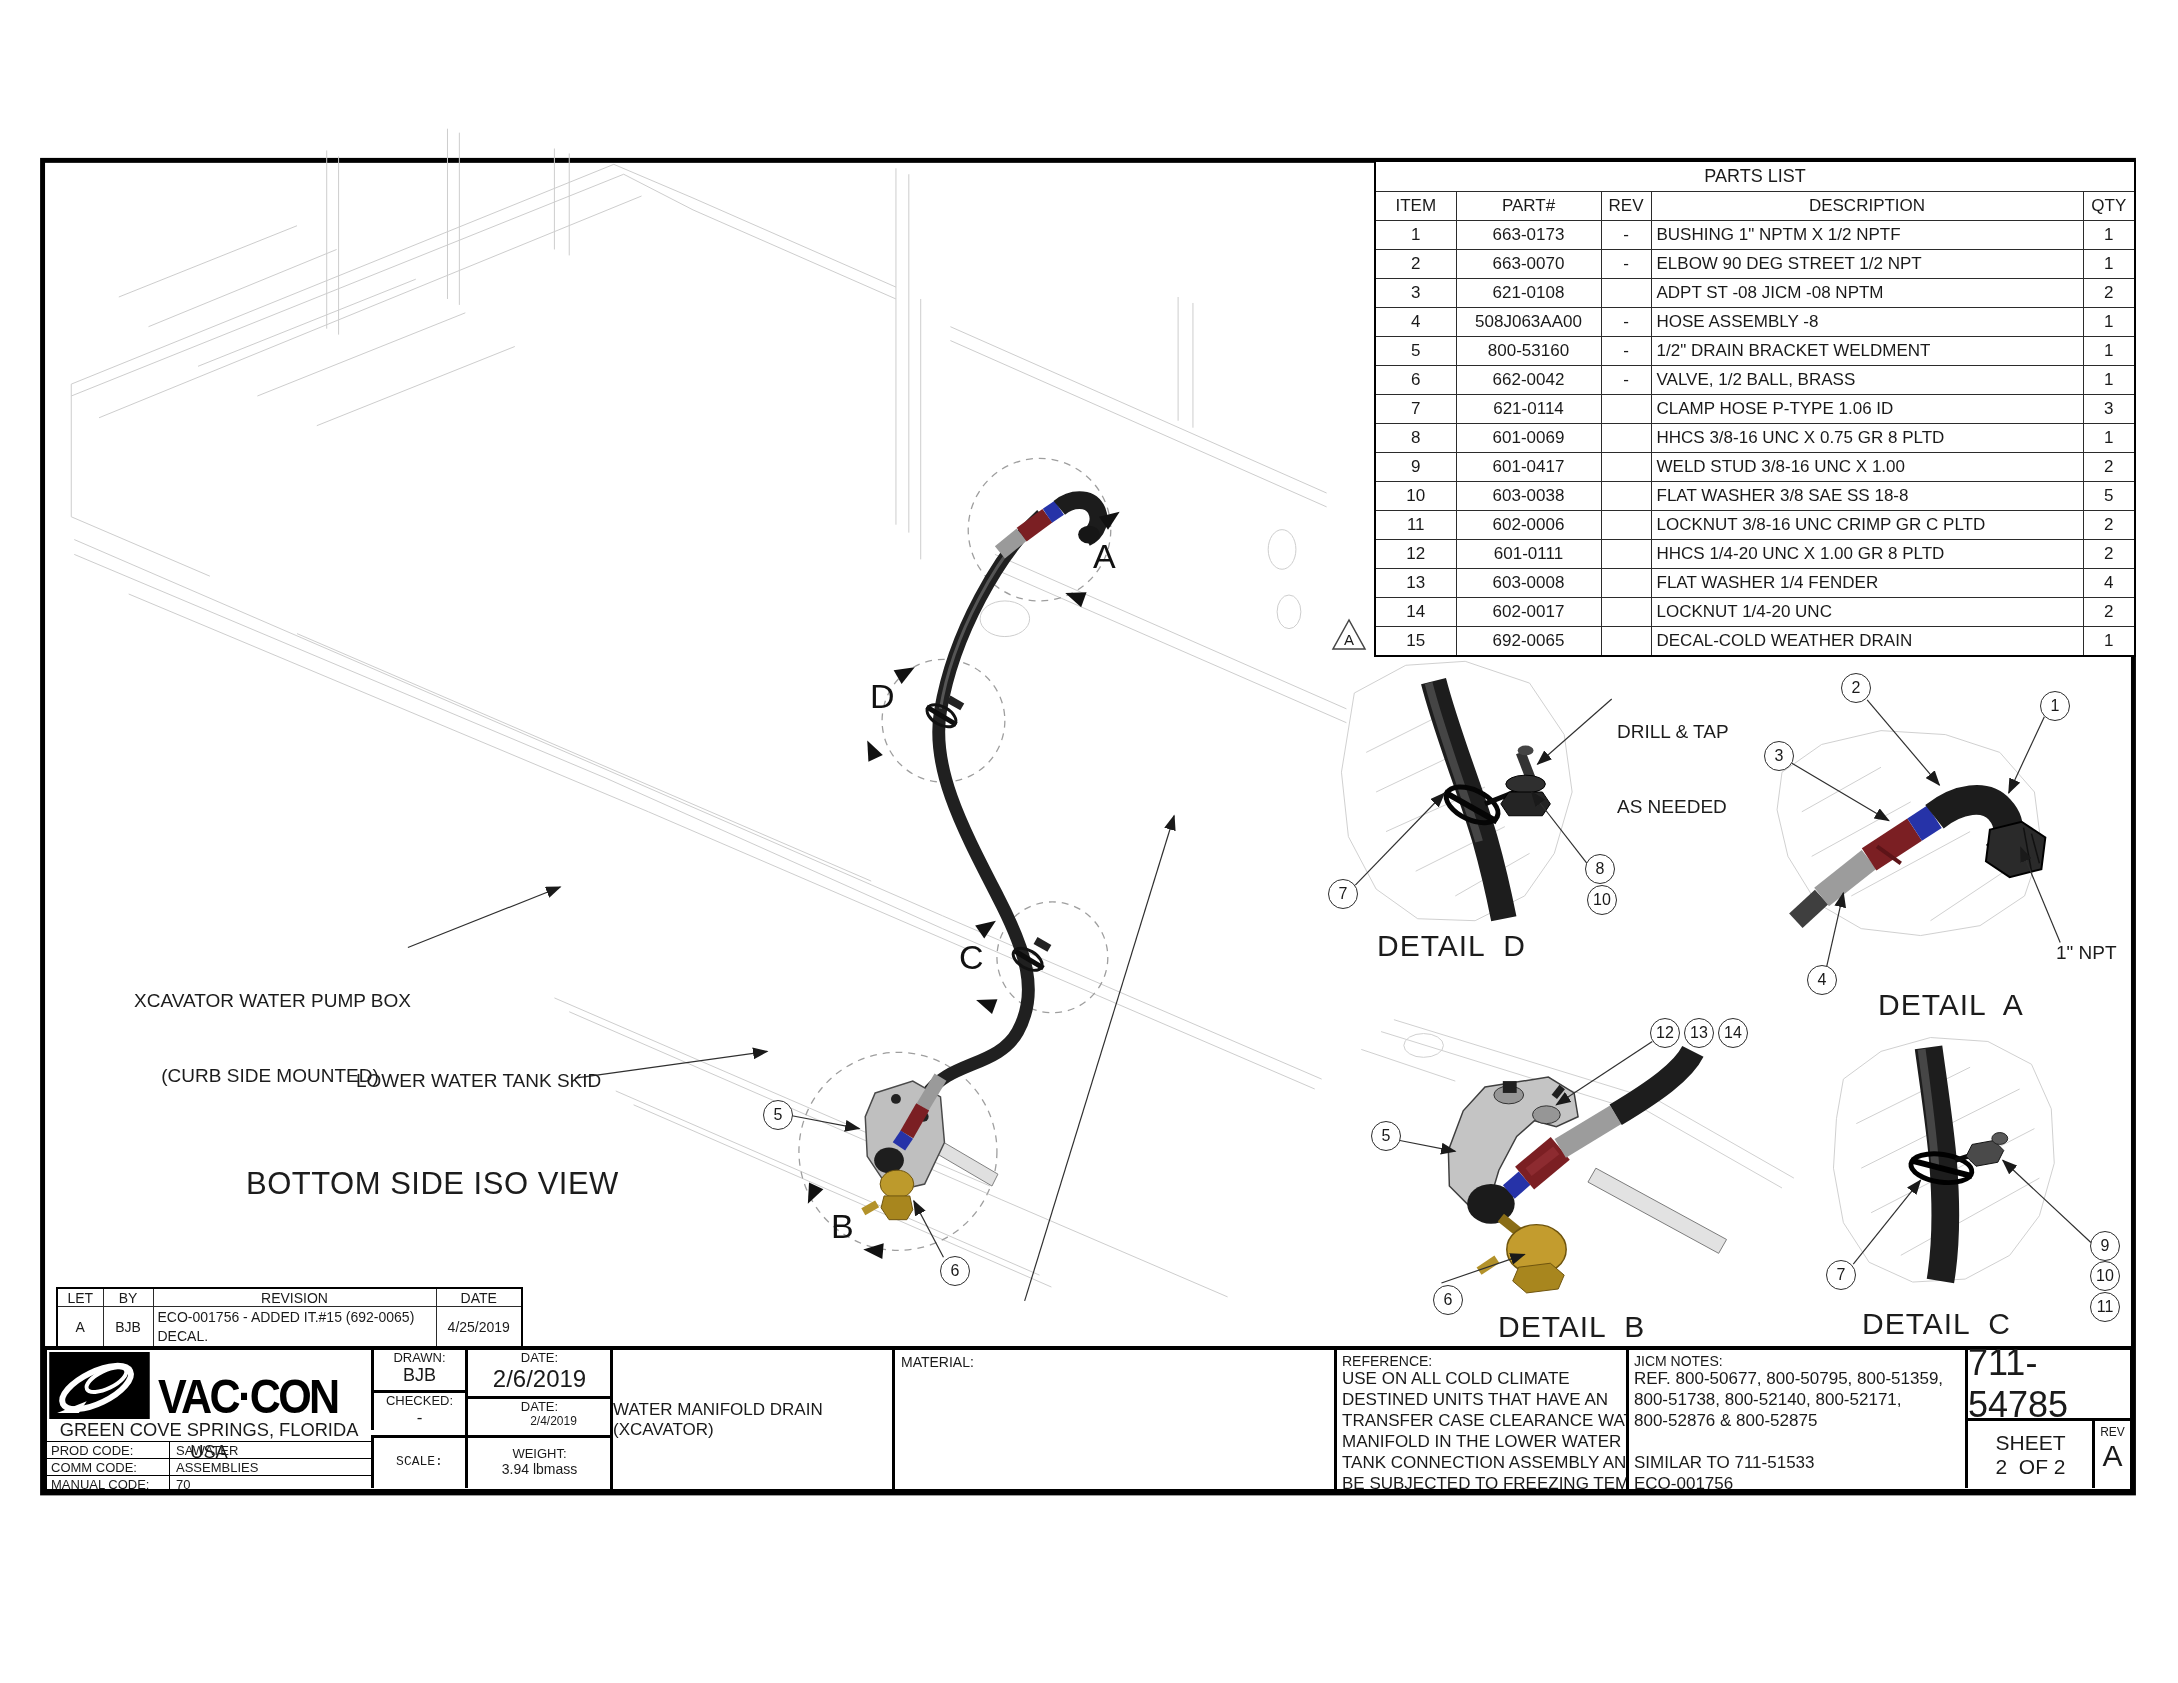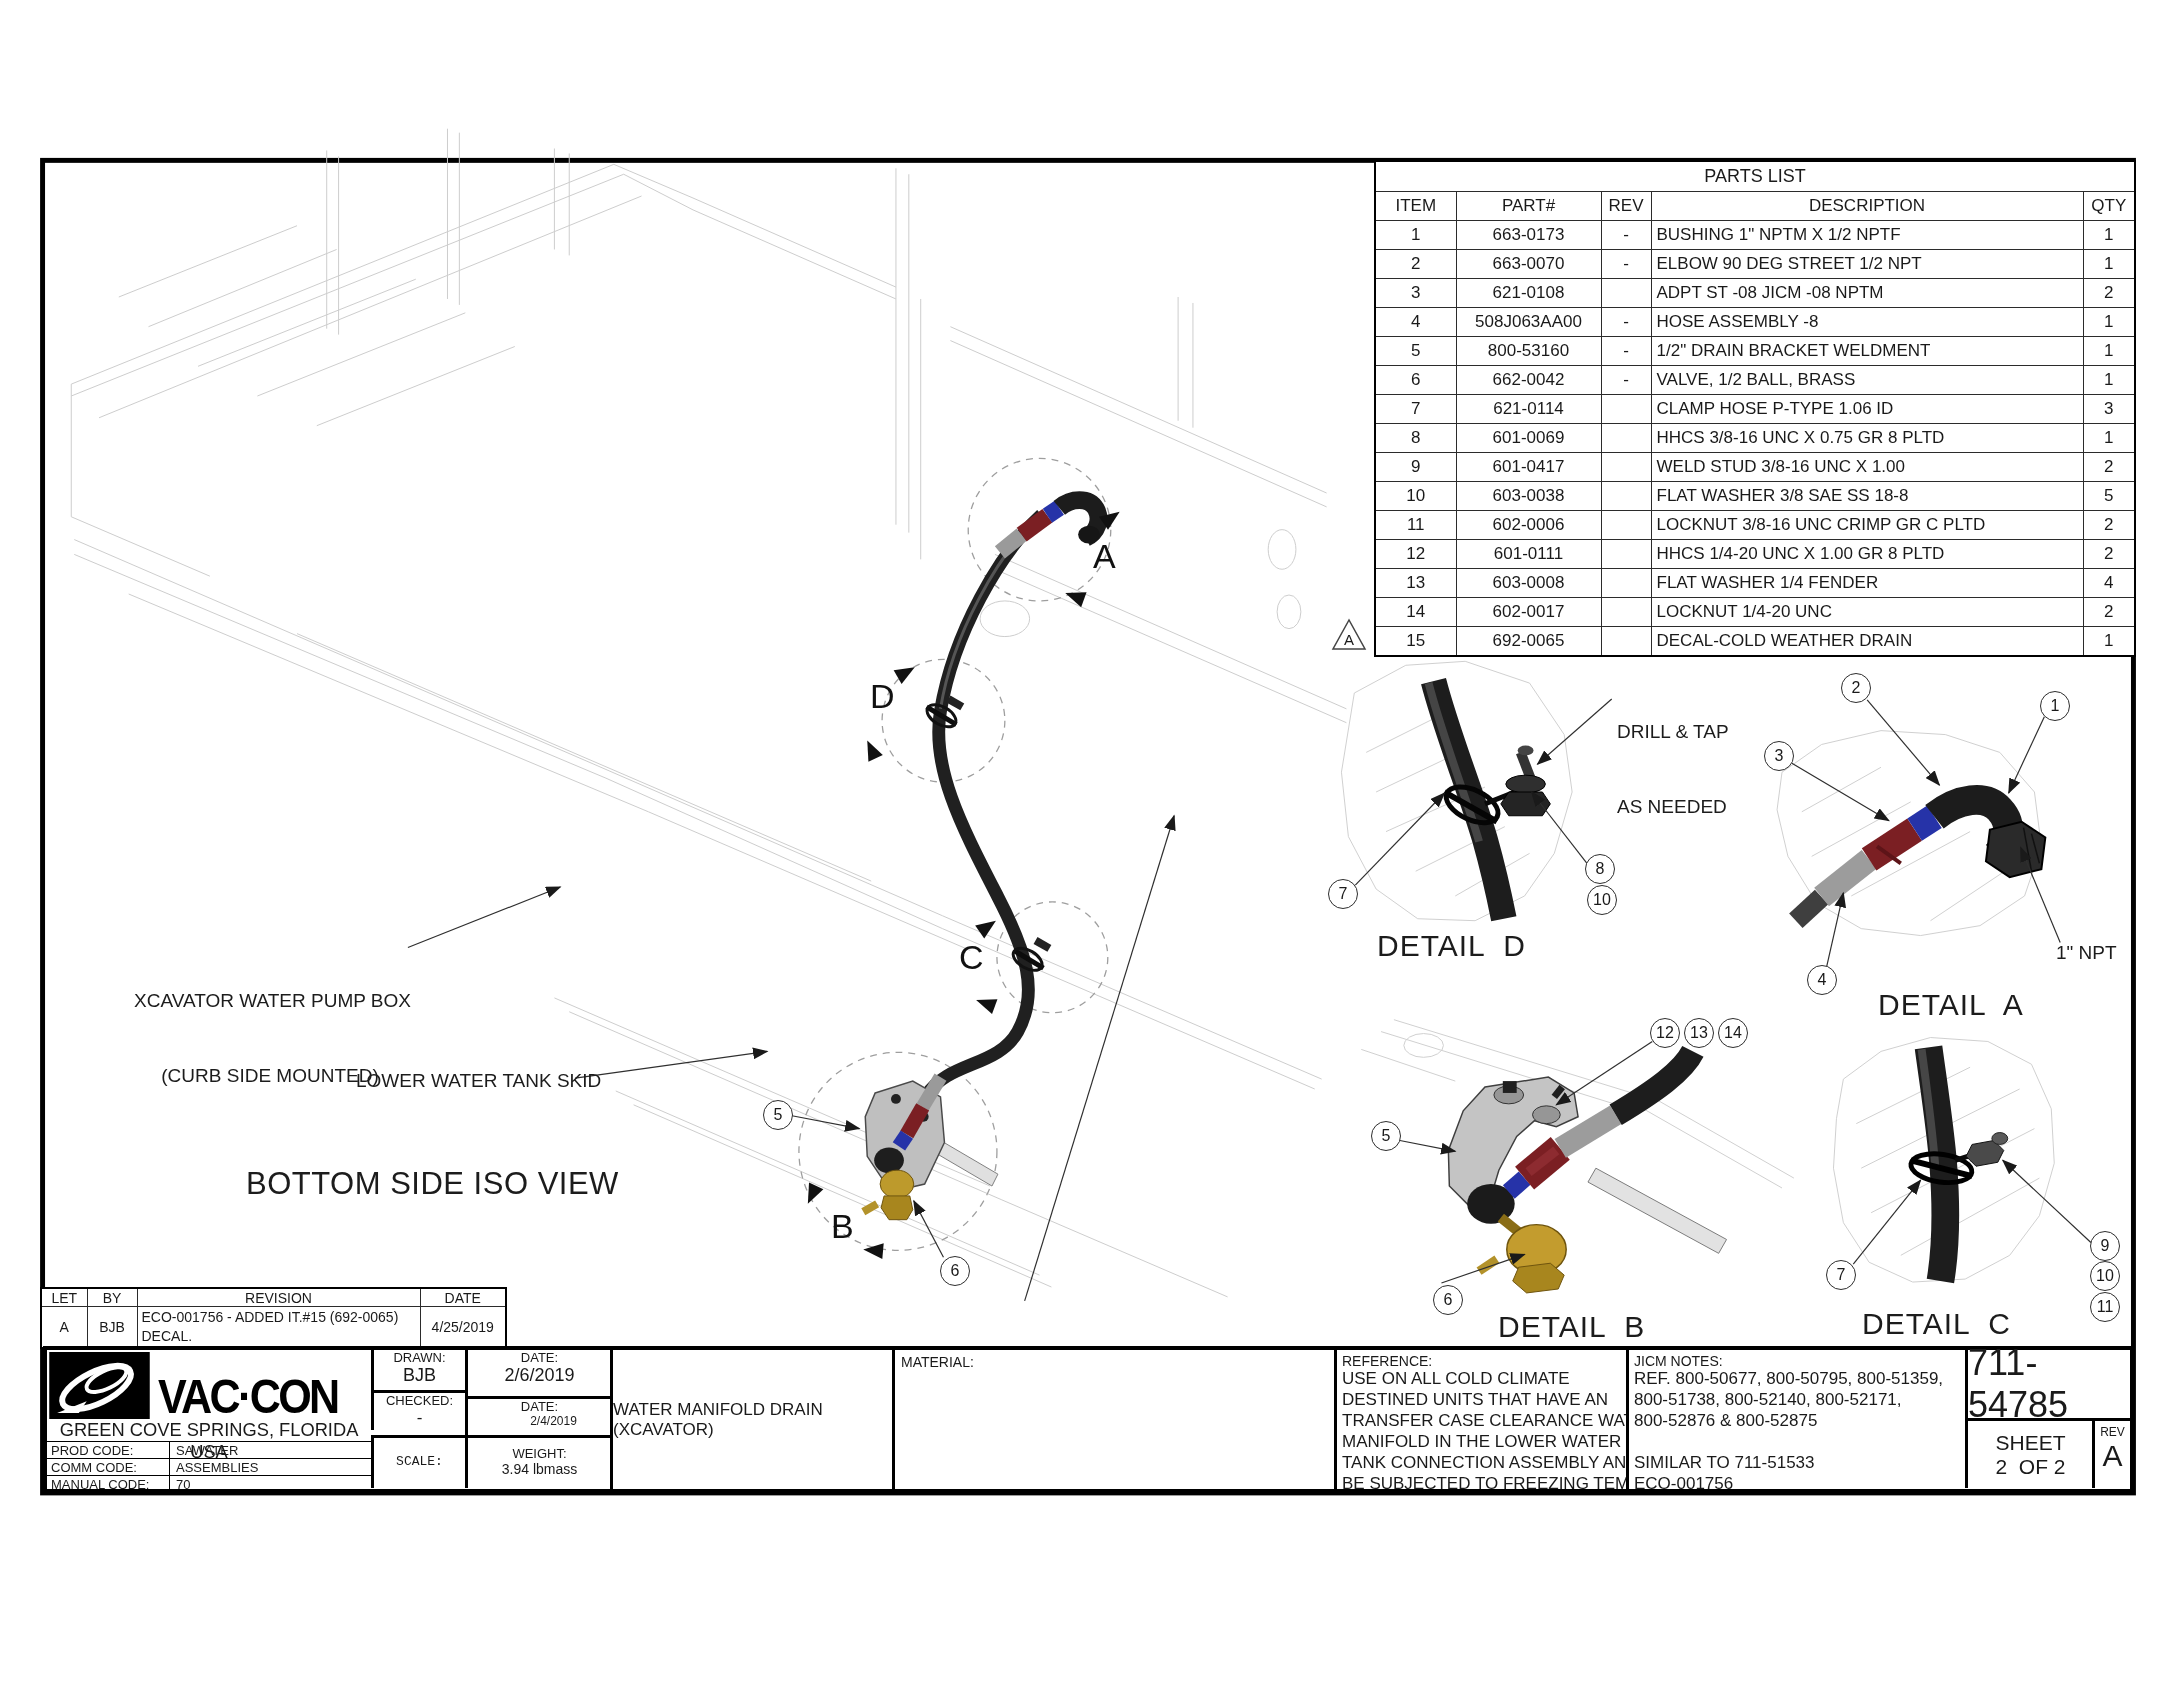--- a/index.html
+++ b/index.html
@@ -20,21 +20,21 @@
 
   
   table.parts{position:absolute;left:1374px;top:160px;width:759px;border-collapse:collapse;
               table-layout:fixed;background:#fff;border:2px solid #000;font-size:17px;}
   table.parts td{border:1px solid #2b2b2b;height:28px;padding:0 5px;overflow:hidden;white-space:nowrap;}
   table.parts td.tt{font-size:18px;height:29px;}
   .ctr{text-align:center;}
   .lft{text-align:left;}
 
   
-  table.revs{position:absolute;left:40px;top:1287px;width:465px;border-collapse:collapse;
+  table.revs{position:absolute;left:56px;top:1287px;width:465px;border-collapse:collapse;
              table-layout:fixed;background:#fff;border:2px solid #000;font-size:14px;}
   table.revs td{border:1px solid #2b2b2b;padding:0 4px;overflow:hidden;}
   table.revs tr.h td{height:17px;text-align:center;}
   table.revs tr.d td{height:40px;}
   .revtext{white-space:normal;line-height:1.35;}
 
   
   .tblock{position:absolute;left:43px;top:1346px;width:2091px;height:147px;
           border:4px solid #000;box-sizing:border-box;background:#fff;}
   .cell{position:absolute;box-sizing:border-box;}
@@ -512,21 +512,21 @@
         <span class="v">70</span>
       </div>
     </div>
 
   <div class="cell bl" style="left:324px;top:0;width:94px;height:46px;text-align:center;">
     <div class="small-lab">DRAWN:</div>
     <div style="font-size:18px;">BJB</div>
   </div>
   <div class="cell bl" style="left:418px;top:0;width:146px;height:46px;text-align:center;">
     <div class="small-lab">DATE:</div>
-    <div style="font-size:18px;">2/6/2019</div>
+    <div style="font-size:24px;">2/6/2019</div>
   </div>
   <div class="cell bl bt" style="left:324px;top:40px;width:94px;height:40px;text-align:center;">
     <div class="small-lab">CHECKED:</div>
     <div style="font-size:17px;">-</div>
   </div>
   <div class="cell bl bt" style="left:418px;top:46px;width:146px;height:40px;text-align:center;">
     <div class="small-lab">DATE:</div>
     <div style="font-size:12px;margin-left:28px;">2/4/2019</div>
   </div>
   <div class="cell bl bt" style="left:324px;top:85px;width:94px;height:53px;text-align:center;">

